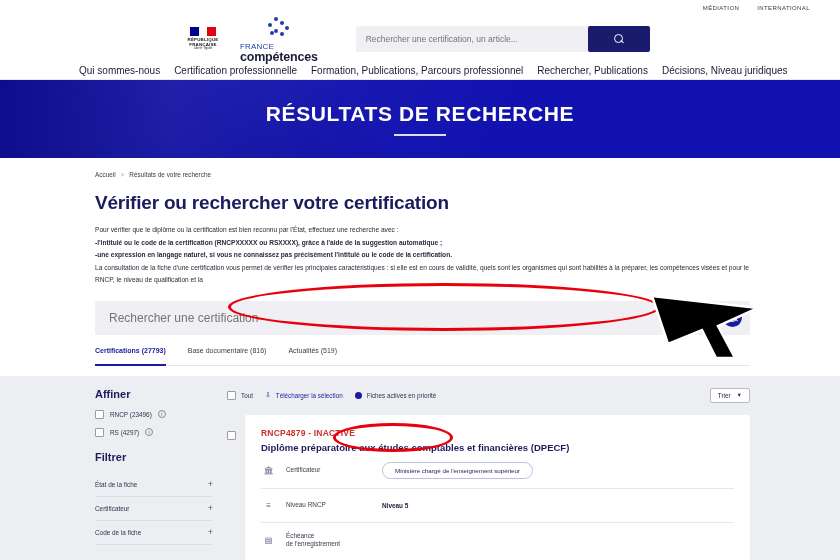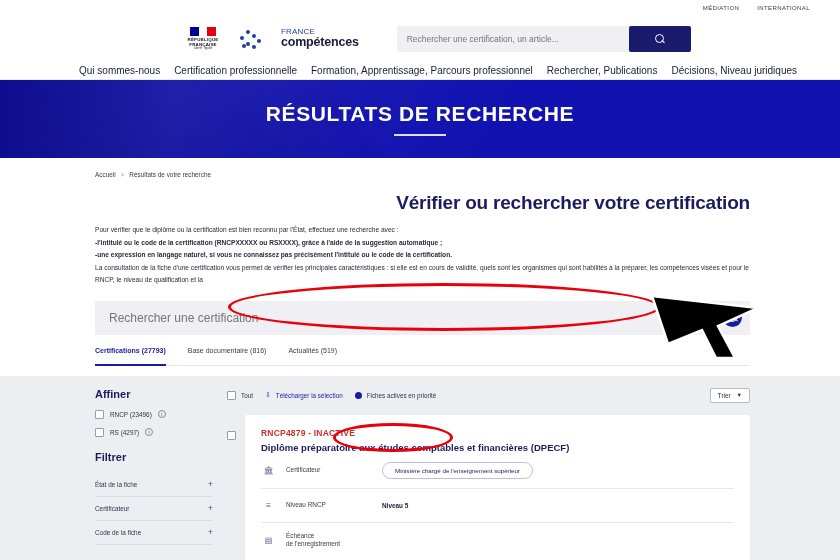--- a/index.html
+++ b/index.html
@@ -41,21 +41,21 @@
     justify-content: center; align-items: center;
     line-height: 1.05;
   }
   .marianne .flag { width: 26px; height: 9px; display: flex; margin-bottom: 2px;}
   .marianne .flag i { flex: 1; display: block; }
   .marianne .flag i:nth-child(1) { background: #000091; }
   .marianne .flag i:nth-child(2) { background: #ffffff; }
   .marianne .flag i:nth-child(3) { background: #e1000f; }
   .marianne .rf { font-size: 4.4px; font-weight: 700; letter-spacing: .2px; color: #161616; text-align: center;}
   .marianne .devise { font-size: 2.6px; color: #161616; text-align: center; margin-top: 1px; font-style: italic;}
-  .fc-logo { display: flex; gap: 19px; }
+  .fc-logo { display: flex; align-items: center; gap: 6px; flex-direction: column; }
   .fc-dots { width: 22px; height: 22px; position: relative; }
   .fc-dots span {
     position: absolute; width: 4.4px; height: 4.4px; border-radius: 50%;
     background: #1f3fa8;
   }
   .fc-name { line-height: 1.0; }
   .fc-name .l1 { font-size: 8px; color: #1f3fa8; font-weight: 400; letter-spacing: .2px;}
   .fc-name .l2 { font-size: 12.5px; color: #1b1b3a; font-weight: 700; letter-spacing: -.2px; }
 
   .searchbar-top {
@@ -128,21 +128,21 @@
   .breadcrumb {
     padding-top: 13px;
     font-size: 6.4px; color: #3a3a4a;
     display: flex; align-items: center; gap: 5px;
   }
   .breadcrumb .sep { color: #9a9aa8; }
   .breadcrumb .crumb { cursor: pointer; }
 
   h2.page-title {
     margin: 14px 0 0 0;
-    font-size: 19px; color: #1b1b5e; font-weight: 700; letter-spacing: -.2px; text-align: right;
+    font-size: 19px; color: #1b1b5e; font-weight: 700; letter-spacing: -.2px;
   }
   .intro { margin-top: 10px; font-size: 6.6px; color: #2a2a3a; line-height: 1.9; }
   .intro p { margin: 0; }
   .intro p.b { font-weight: 700; }
 
   
   .search-wrap { margin-top: 14px; position: relative; }
   .search-field {
     height: 34px; background: #f0f0f4; border-radius: 2px;
     display: flex; align-items: center; padding: 0 8px 0 12px;
@@ -308,21 +308,21 @@
     <input placeholder="Rechercher une certification, un article..." style="">
     <div class="btn">
       <span class="mag"></span>
     </div>
   </div>
 </div>
 
 <div class="nav">
   <span>Qui sommes-nous</span>
   <span>Certification professionnelle</span>
-  <span>Formation, Apprentissage, Parcours professionnel</span>
+  <span>Formation, Publications, Parcours professionnel</span>
   <span>Rechercher, Publications</span>
   <span>Décisions, Niveau juridiques</span>
 </div>
 
 <div class="hero">
   <h1>RÉSULTATS DE RECHERCHE</h1>
   <div class="underline"></div>
 </div>
 
 <div class="content">

